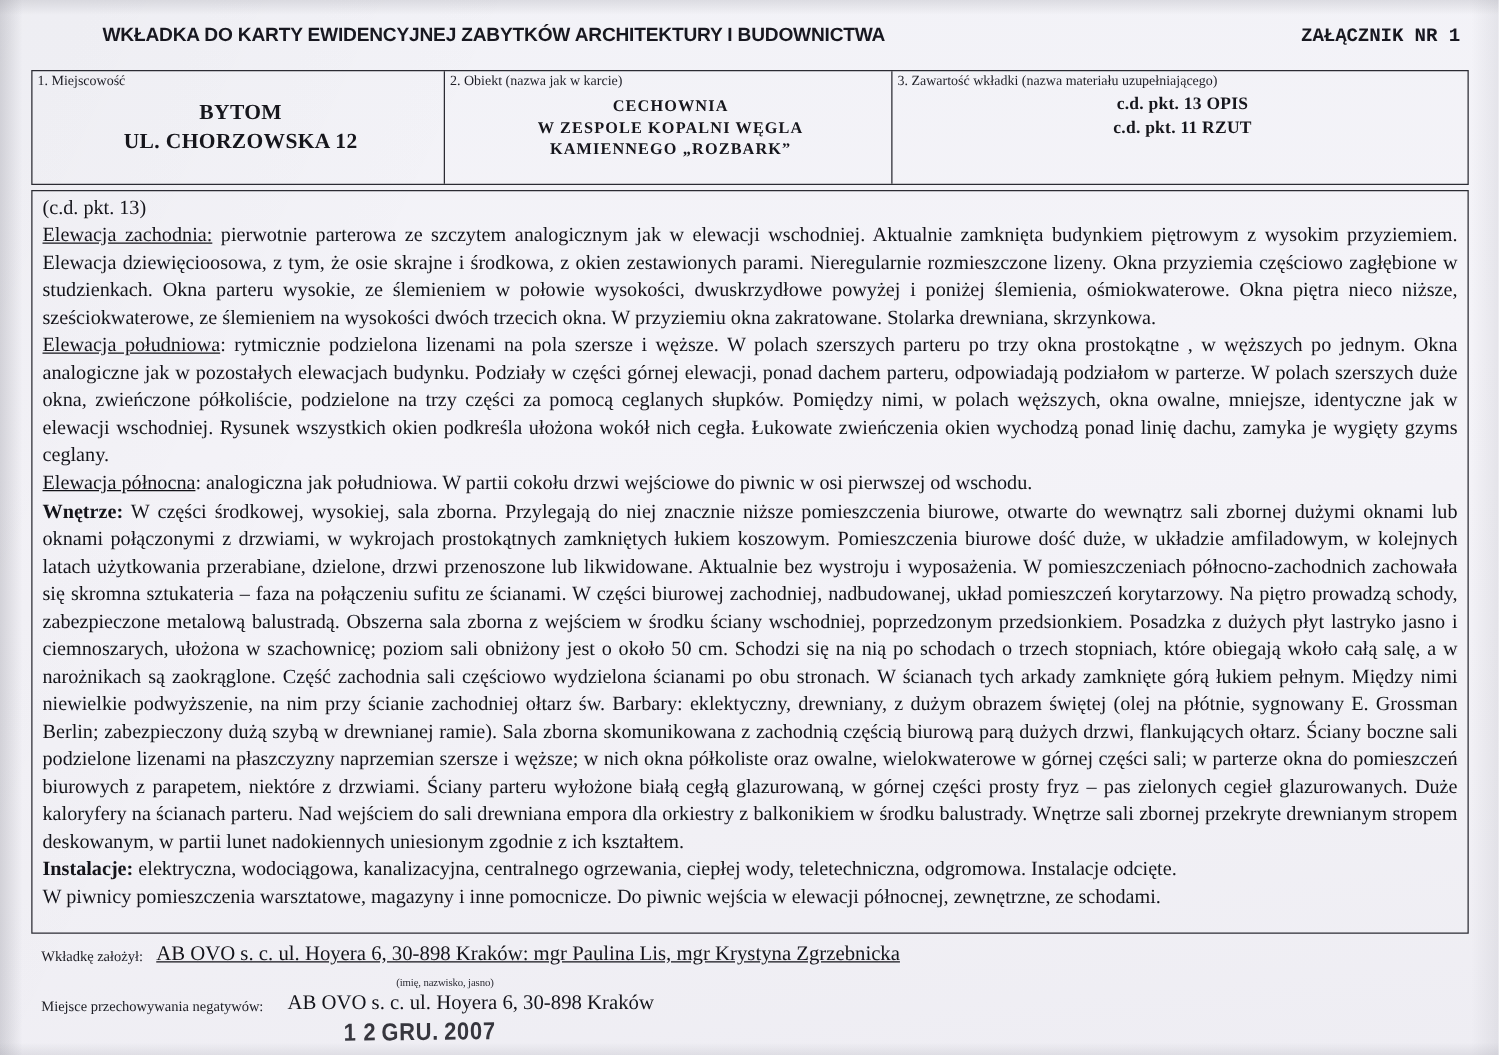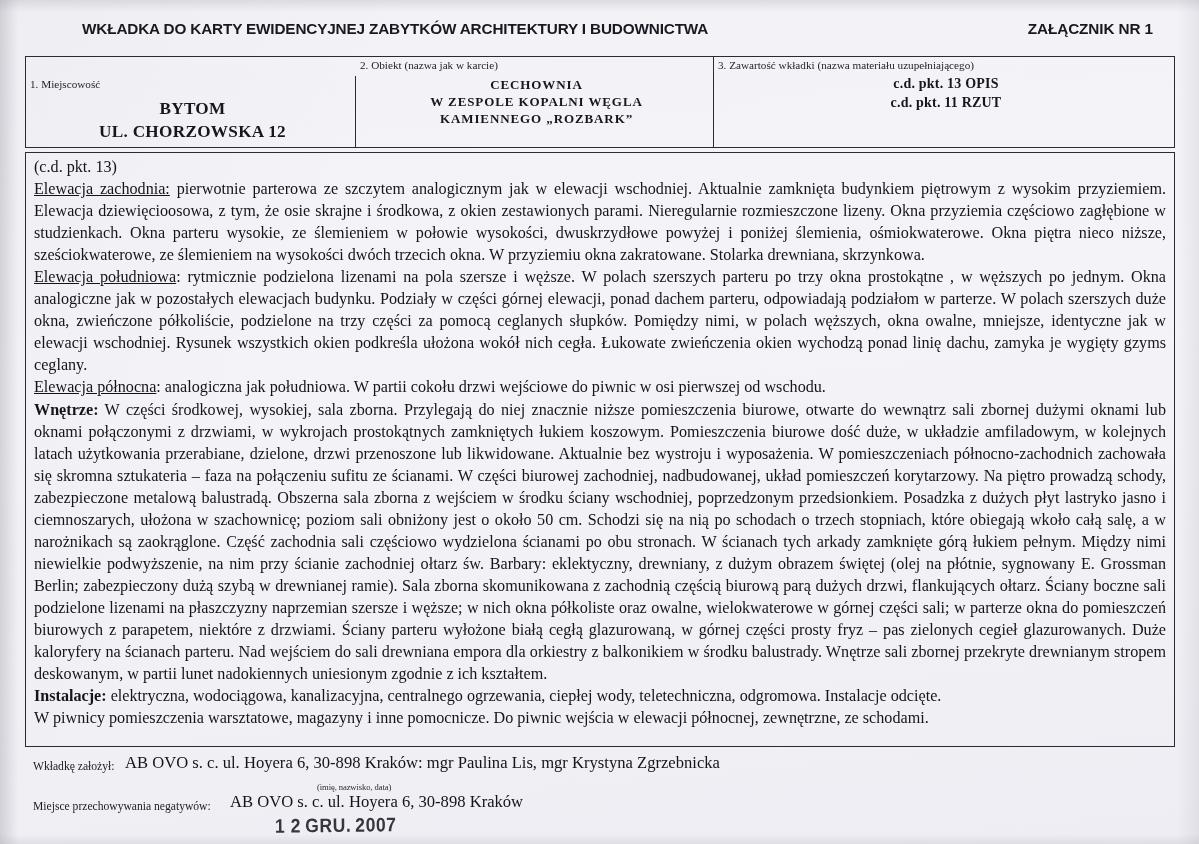--- a/index.html
+++ b/index.html
@@ -71,26 +71,26 @@
     font-weight: bold;
     font-size: 15.3px;
     letter-spacing: -0.15px;
     color: #181820;
     position: absolute;
     left: 57px;
     top: 4px;
     white-space: nowrap;
   }
   .doc-annex {
-    font-family: Liberation Sans, sans-serif;
+    font-family: Liberation Mono, monospace;
     font-weight: bold;
     font-size: 15.3px;
     color: #181820;
     position: absolute;
-    right: 22px;
+    right: 7px;
     top: 4px;
     white-space: nowrap;
     letter-spacing: -0.1px;
     margin-left: 36px;
   }
 
   
   .hdr-table {
     position: absolute;
     left: 0;
@@ -99,21 +99,21 @@
     height: 92px;
     border: 1.6px solid #2b2b33;
     box-sizing: border-box;
     display: flex;
   }
   .hdr-cell {
     position: relative;
     box-sizing: border-box;
     padding: 2px 0 0 4px;
   }
-  .hdr-cell.c1 { width: 330px; border-right: 1.6px solid #2b2b33; margin-top: 19px; }
+  .hdr-cell.c1 { width: 330px; border-right: 1.6px solid #2b2b33; }
   .hdr-cell.c2 { width: 358px; border-right: 1.6px solid #2b2b33; }
   .hdr-cell.c3 { flex: 1; }
 
   .hdr-label {
     font-family: "Liberation Serif", serif;
     font-size: 11.2px;
     color: #1d1d25;
     line-height: 1.1;
     white-space: nowrap;
   }
@@ -181,21 +181,21 @@
     font-size: 16.6px;
     color: #14141a;
   }
   .f-caption {
     font-family: "Liberation Serif", serif;
     font-size: 8.6px;
     color: #2a2a32;
     letter-spacing: -0.1px;
   }
   .r1 { position: absolute; left: 8px;  top: 0px;  }
-  .r1 .f-value { position: absolute; left: 92px; top: -3px; }
+  .r1 .f-value { position: absolute; left: 92px; top: -3px; text-decoration: underline; }
   .r2 { position: absolute; left: 292px; top: 20px; }
   .r3 { position: absolute; left: 8px;  top: 40px; }
   .r3 .f-value { position: absolute; left: 197px; top: -4px; }
 
   .datestamp {
     position: absolute;
     left: 250px;
     top: 60px;
     font-family: "Liberation Sans", sans-serif;
     font-weight: bold;
@@ -274,21 +274,21 @@
     </div>
 
     <div class="footer">
 
       <div class="f-row r1">
         <span class="f-label">Wkładkę założył:</span>
         <span class="f-value">AB OVO s. c. ul. Hoyera 6, 30-898 Kraków: mgr Paulina Lis, mgr Krystyna Zgrzebnicka</span>
       </div>
 
       <div class="f-row r2">
-        <span class="f-caption">(imię, nazwisko, data)</span>
+        <span class="f-caption">(imię, nazwisko, jasno)</span>
       </div>
 
       <div class="f-row r3">
         <span class="f-label">Miejsce przechowywania negatywów:</span>
         <span class="f-value">AB OVO s. c. ul. Hoyera 6, 30-898 Kraków</span>
       </div>
 
       <div class="datestamp">
         <span>1 2</span><span class="gap"></span><span>GRU.</span><span class="gap"></span><span>2007</span>
       </div>

